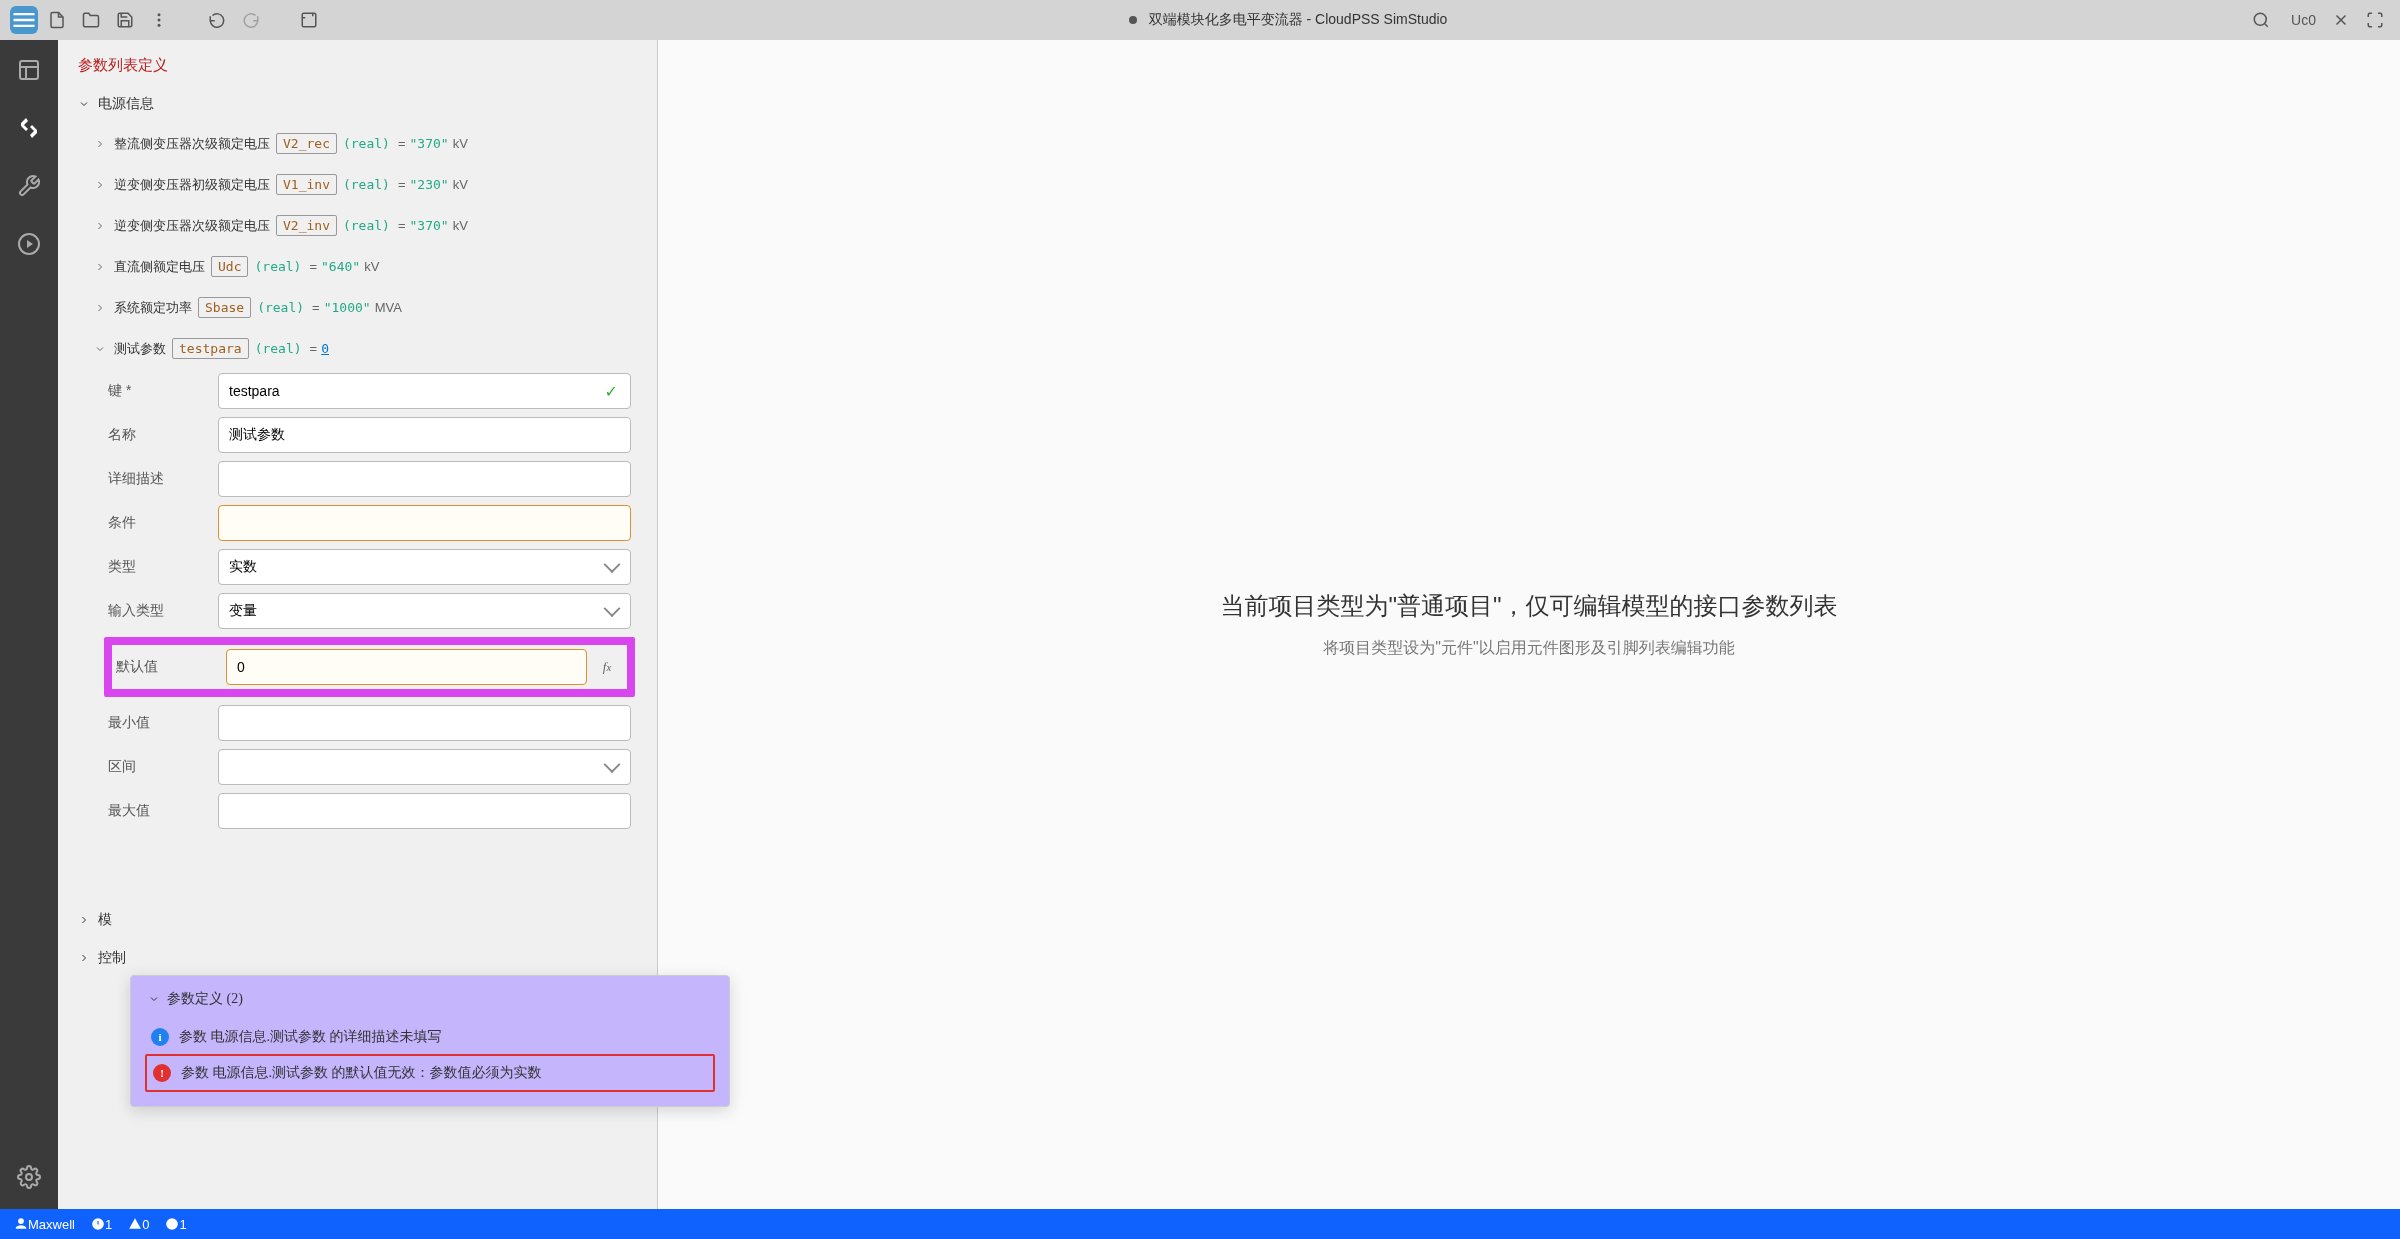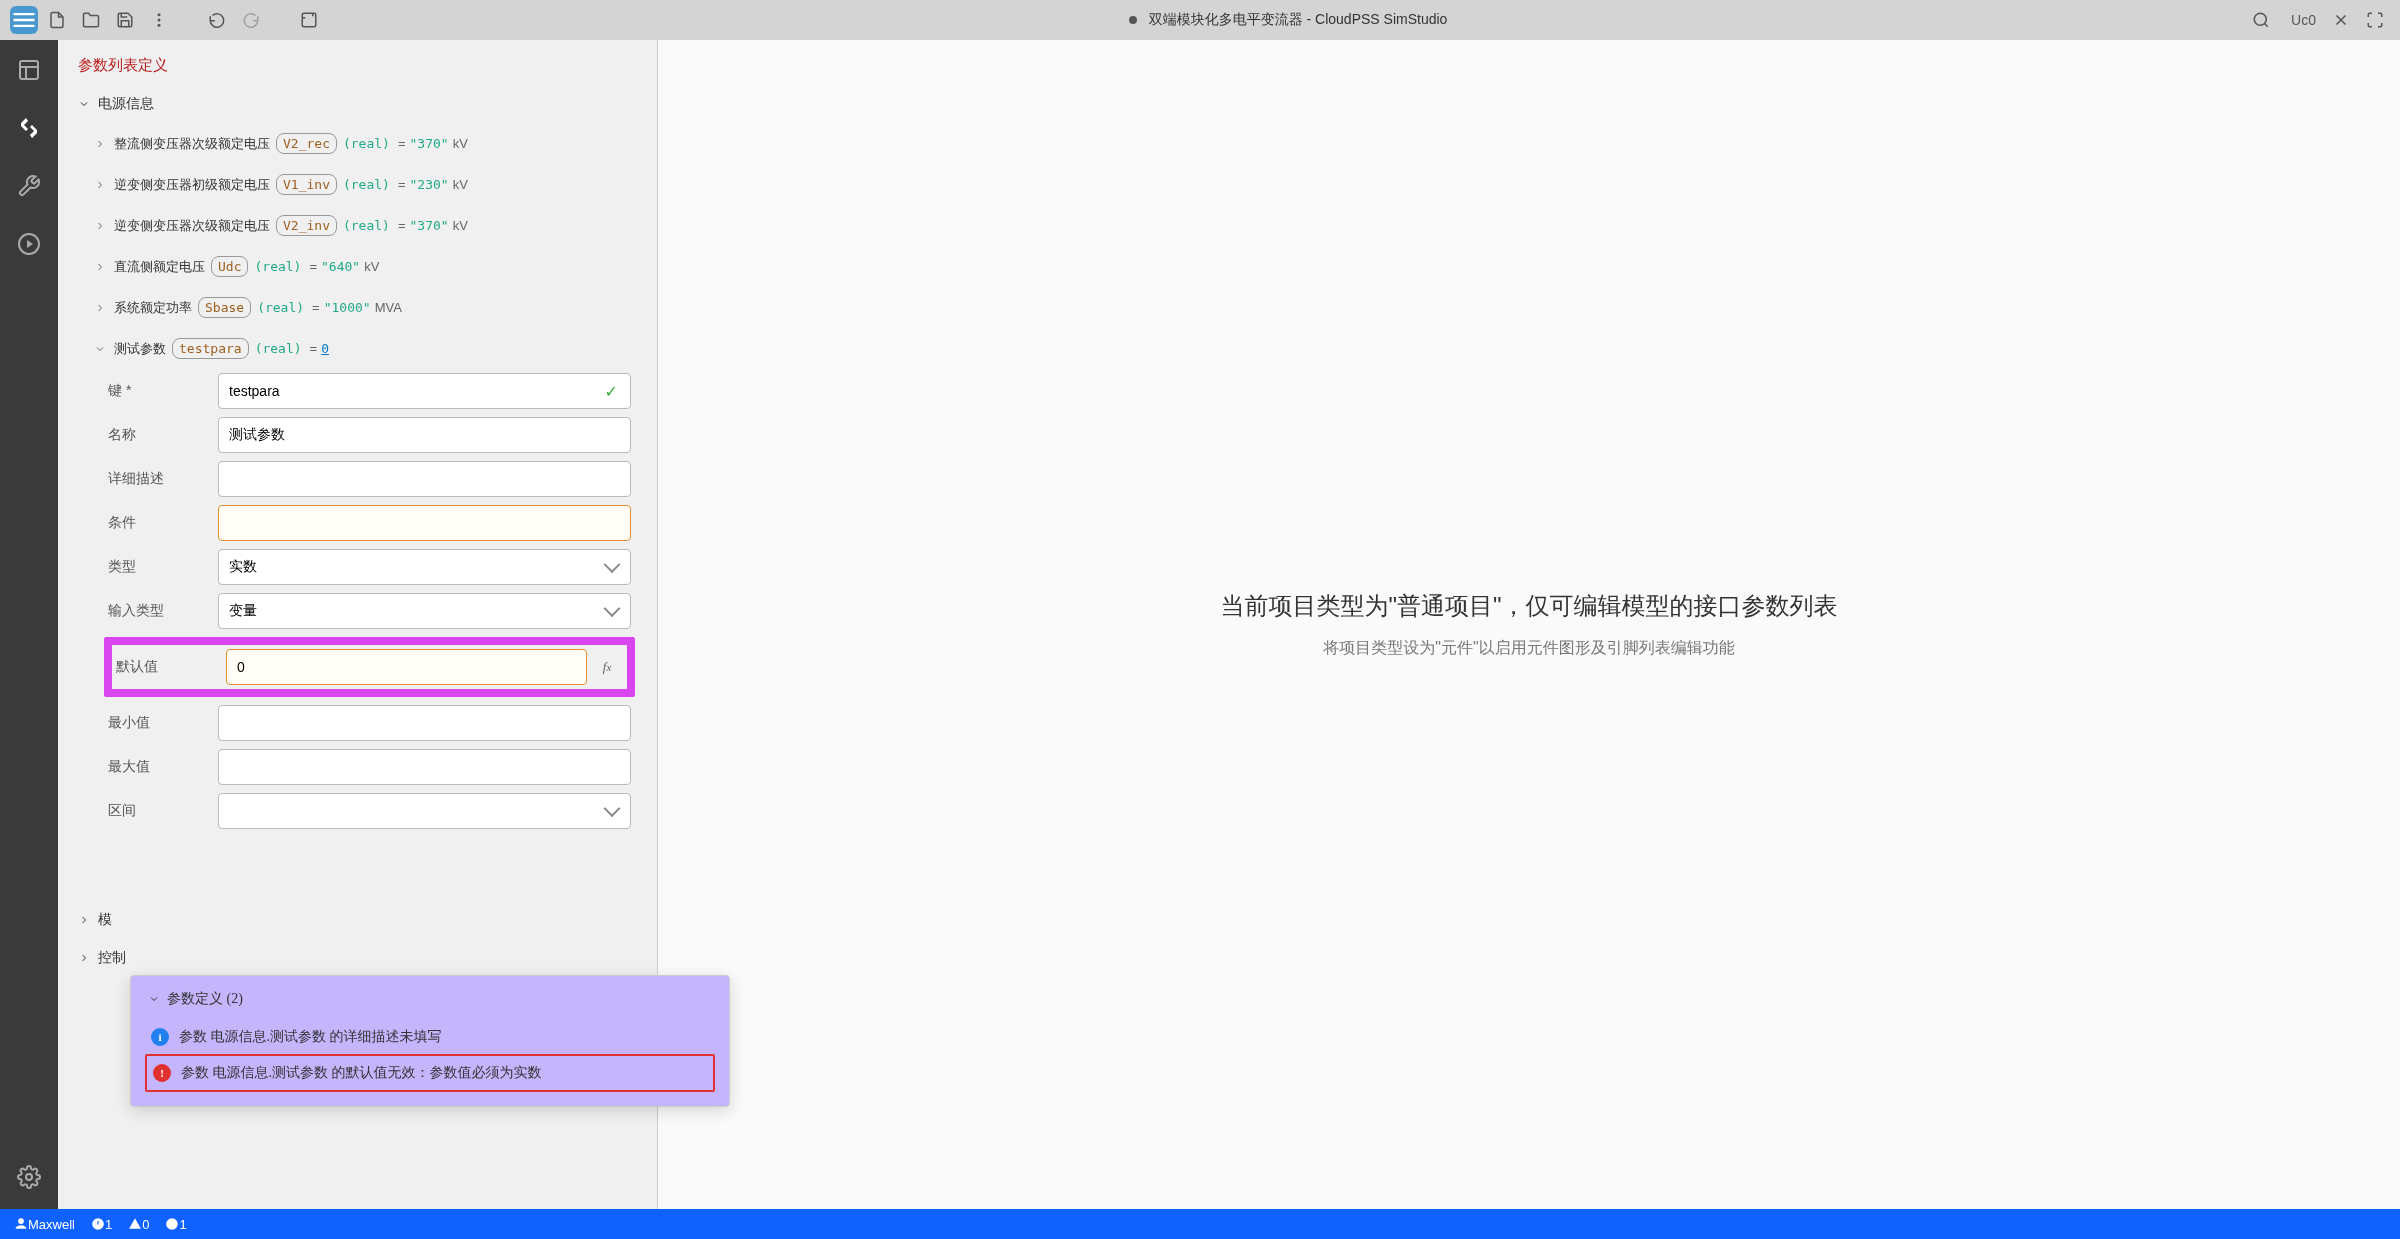--- a/index.html
+++ b/index.html
@@ -29,21 +29,21 @@
 .side-panel { width: 600px; background: #f0f0f0; border-right: 1px solid #ccc; display: flex; flex-direction: column; position: relative; }
 .side-panel-header { padding: 16px 20px 10px; font-size: 15px; color: #b91c1c; }
 .side-panel-body { flex: 1; overflow-y: auto; padding: 0 10px 20px 10px; }
 
 .group-header { display: flex; align-items: center; padding: 10px 8px; cursor: pointer; font-size: 14px; color: #333; }
 .group-header .chev { width: 16px; margin-right: 6px; }
 
 .param-row { display: flex; align-items: center; padding: 10px 8px 10px 24px; font-size: 13px; color: #333; }
 .param-row .chev { width: 16px; margin-right: 6px; color: #666; }
 .param-row .label { margin-right: 6px; }
-.param-row .key-badge { border: 1px solid #999; border-radius: 8px; padding: 2px 6px; font-family: monospace; color: #a06020; margin-right: 6px; font-size: 13px; }
+.param-row .key-badge { border: 1px solid #999; border-radius: 2px; padding: 2px 6px; font-family: monospace; color: #a06020; margin-right: 6px; font-size: 13px; }
 .param-row .type-part { font-family: monospace; color: #2a8; margin-right: 4px; }
 .param-row .eq { color: #666; margin: 0 4px; }
 .param-row .val { font-family: monospace; color: #2a8; }
 .param-row .val-link { font-family: monospace; color: #07c; text-decoration: underline; }
 .param-row .unit { color: #666; margin-left: 4px; }
 
 
 .form-block { padding: 4px 16px 4px 40px; }
 .form-row { display: flex; align-items: center; margin-bottom: 8px; }
 .form-row .flabel { width: 110px; color: #555; font-size: 14px; }
@@ -311,28 +311,28 @@
             </div>
           <div class="fx-btn">f<sub>x</sub></div>
         </div>
         <div class="form-row">
           <div class="flabel">最小值</div>
           <div class="finput">
               <span></span>
             </div>
         </div>
         <div class="form-row">
+          <div class="flabel">区间</div>
+          <div class="finput select">
+              <span></span>
+            </div>
+        </div>
+        <div class="form-row">
           <div class="flabel">最大值</div>
           <div class="finput">
-              <span></span>
-            </div>
-        </div>
-        <div class="form-row">
-          <div class="flabel">区间</div>
-          <div class="finput select">
               <span></span>
             </div>
         </div>
       </div>
 
       <div style="height:60px"></div>
 
       <div class="group-header">
         <svg class="chev chev-svg" viewBox="0 0 24 24" fill="none" stroke="currentColor" stroke-width="2">
             <path d="M9 18l6-6-6-6"></path>

